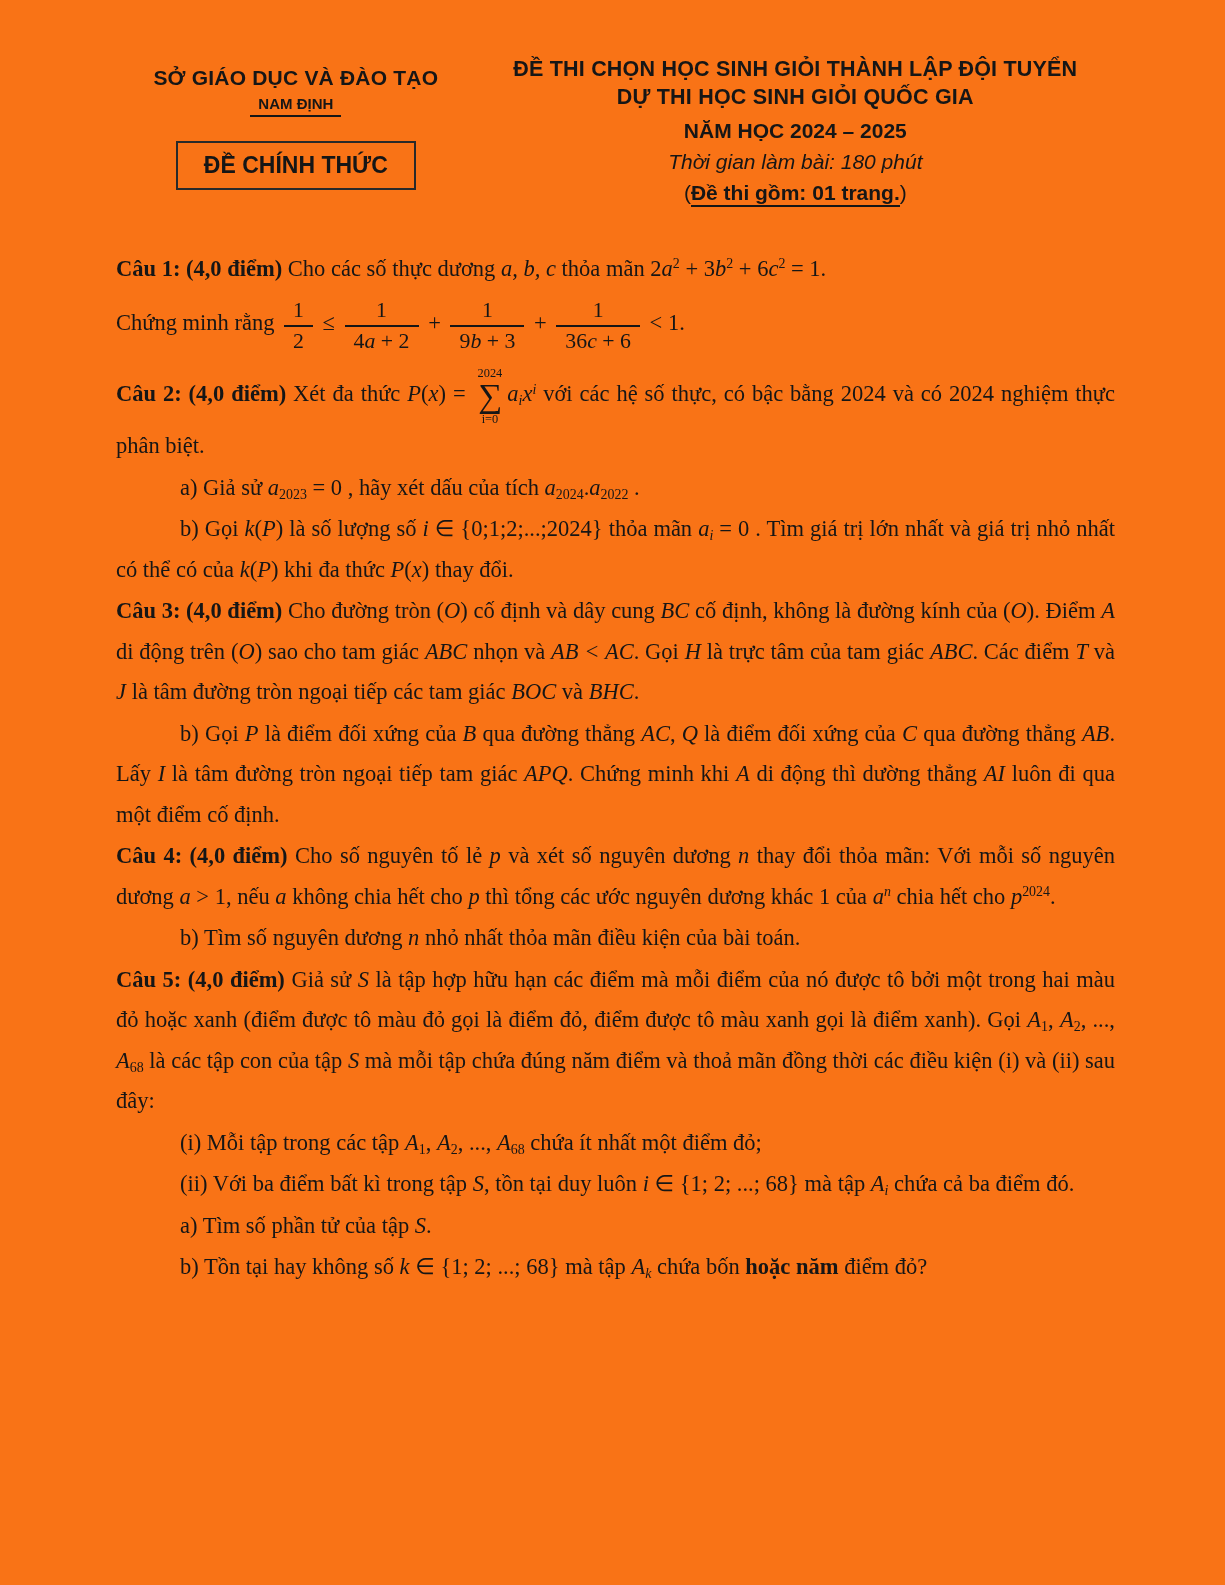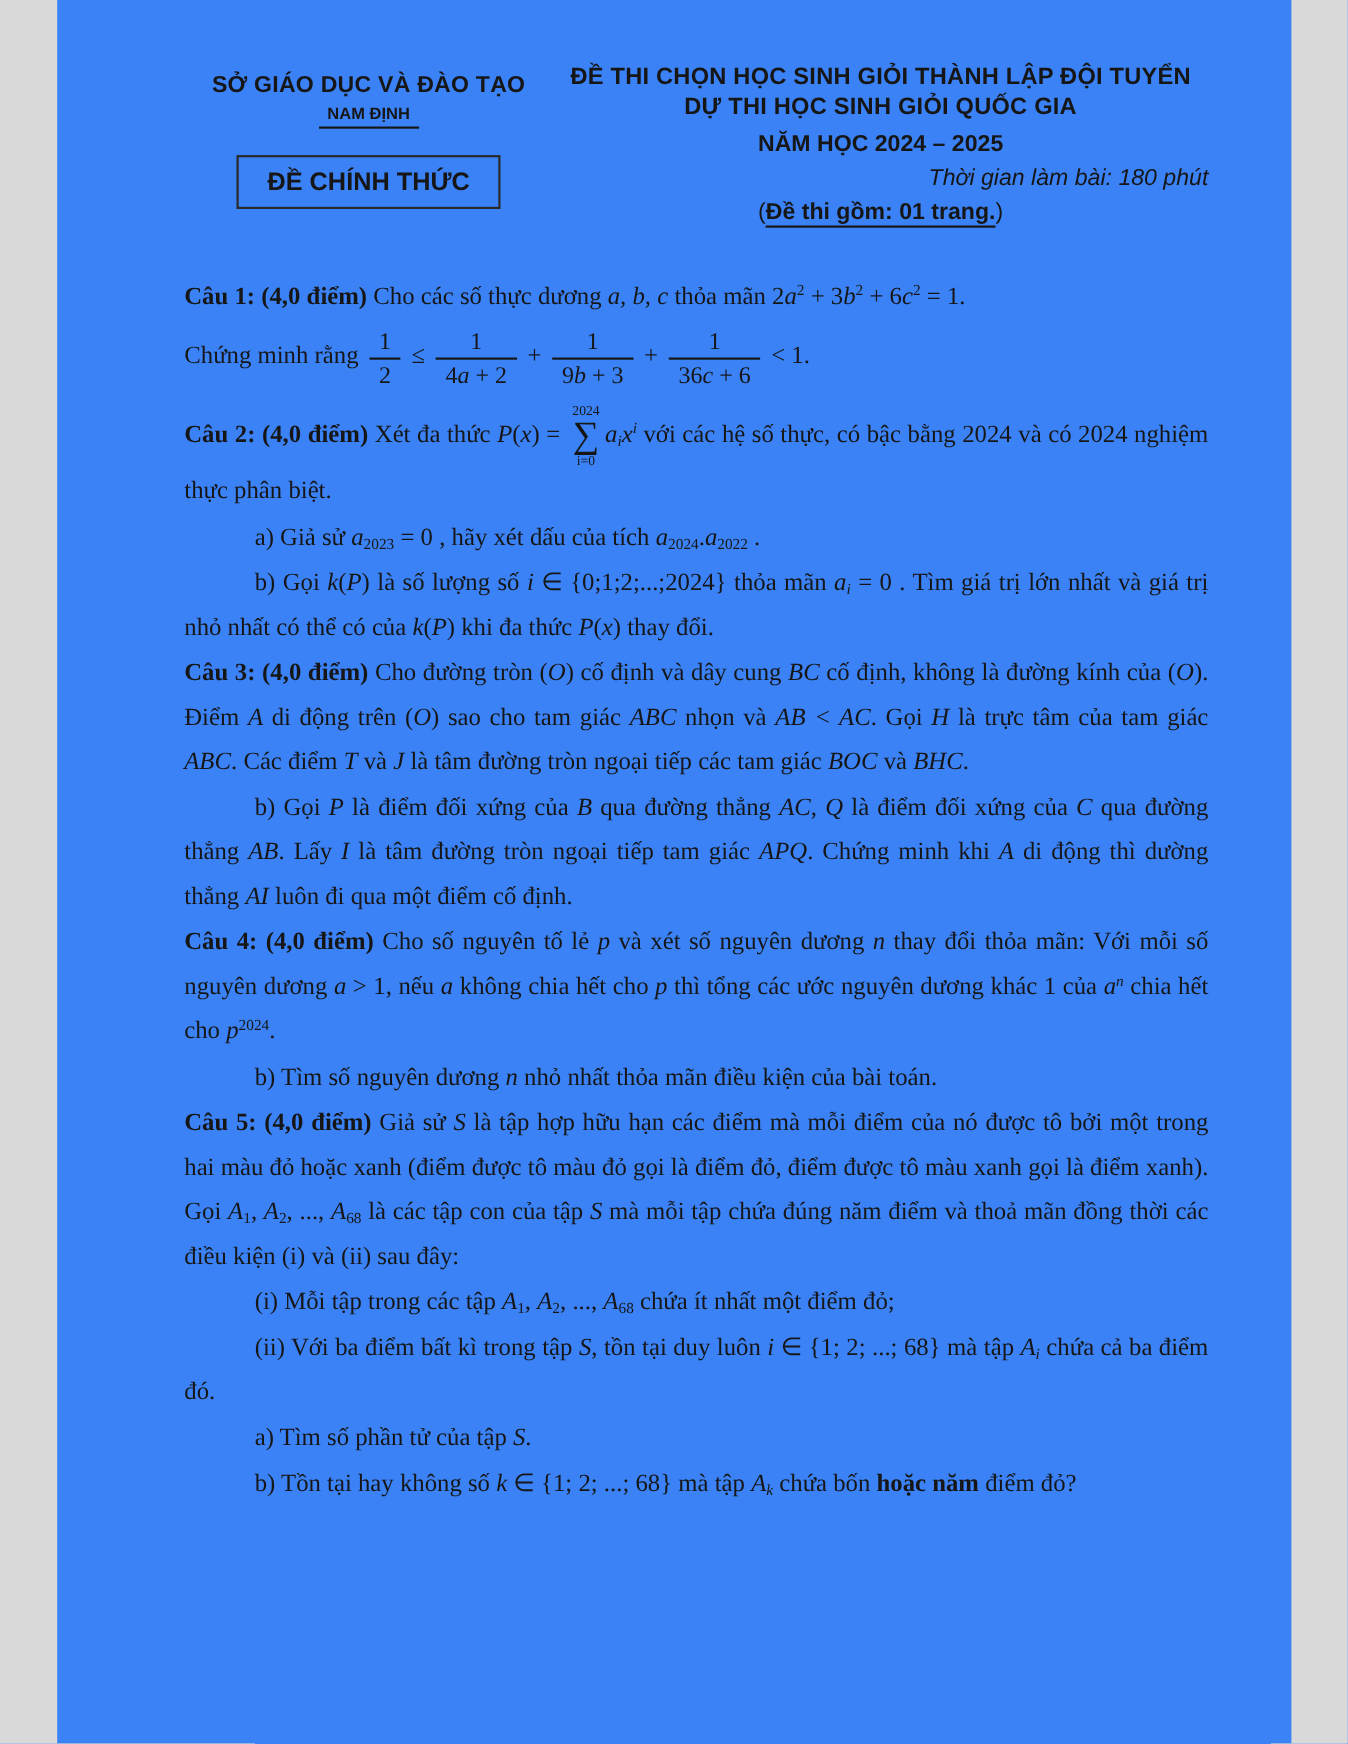--- a/index.html
+++ b/index.html
@@ -1,34 +1,34 @@
 <!DOCTYPE html>
 <html><head>
 <meta charset="utf-8">
 <style>
   * { margin:0; padding:0; box-sizing:border-box; }
   html,body { background:#d9d9d9; }
   .page {
-    width:1122px; min-height:1585px; margin:0 auto; background:#3b82f6;
+    width:1225px; min-height:1585px; margin:0 auto; background:#f97316;
     color:#161616; font-family:"Liberation Serif", serif;
-    padding:56px 75px 40px 116px; position:relative;
+    padding:56px 110px 40px 116px; position:relative;
   }
   
   .head { display:flex; font-family:"Liberation Sans", sans-serif; }
   .head-left { width:36%; text-align:center; padding-top:10px; }
   .hl1 { font-weight:bold; font-size:21px; letter-spacing:.2px; }
   .hl2 { font-weight:bold; font-size:15px; display:inline-block;
          border-bottom:2px solid #161616; padding:3px 8px 3px; margin-top:2px; }
   .stamp-box { display:inline-block; border:2px solid #2a2a2a;
                padding:9px 26px; margin-top:24px; font-weight:bold; font-size:23px; }
   .head-right { width:64%; text-align:center; }
   .hr1 { font-weight:bold; font-size:21.5px; line-height:1.3; letter-spacing:.2px; }
   .hr2 { font-weight:bold; font-size:21px; margin-top:7px; }
   .hr3 { font-size:21px; margin-top:7px; }
-  .hr4 { font-size:21px; margin-top:7px; font-family:"Liberation Sans", sans-serif;text-align:right; }
+  .hr4 { font-size:21px; margin-top:7px; font-family:"Liberation Sans", sans-serif; }
   .hr5 { font-size:21px; margin-top:7px; }
   .ul  { border-bottom:2px solid #161616; padding-bottom:1px;font-weight:bold; }
   .bd  { font-weight:bold; }
   .it  { font-style:italic; }
   
   .body { margin-top:44px; font-size:22.5px; line-height:1.8; }
   .para { text-align:justify; margin-bottom:1px; }
   .ind  { text-indent:64px; }
   .mathline { margin:8px 0 12px; }
   sub, sup { font-size:0.62em; line-height:0; }

